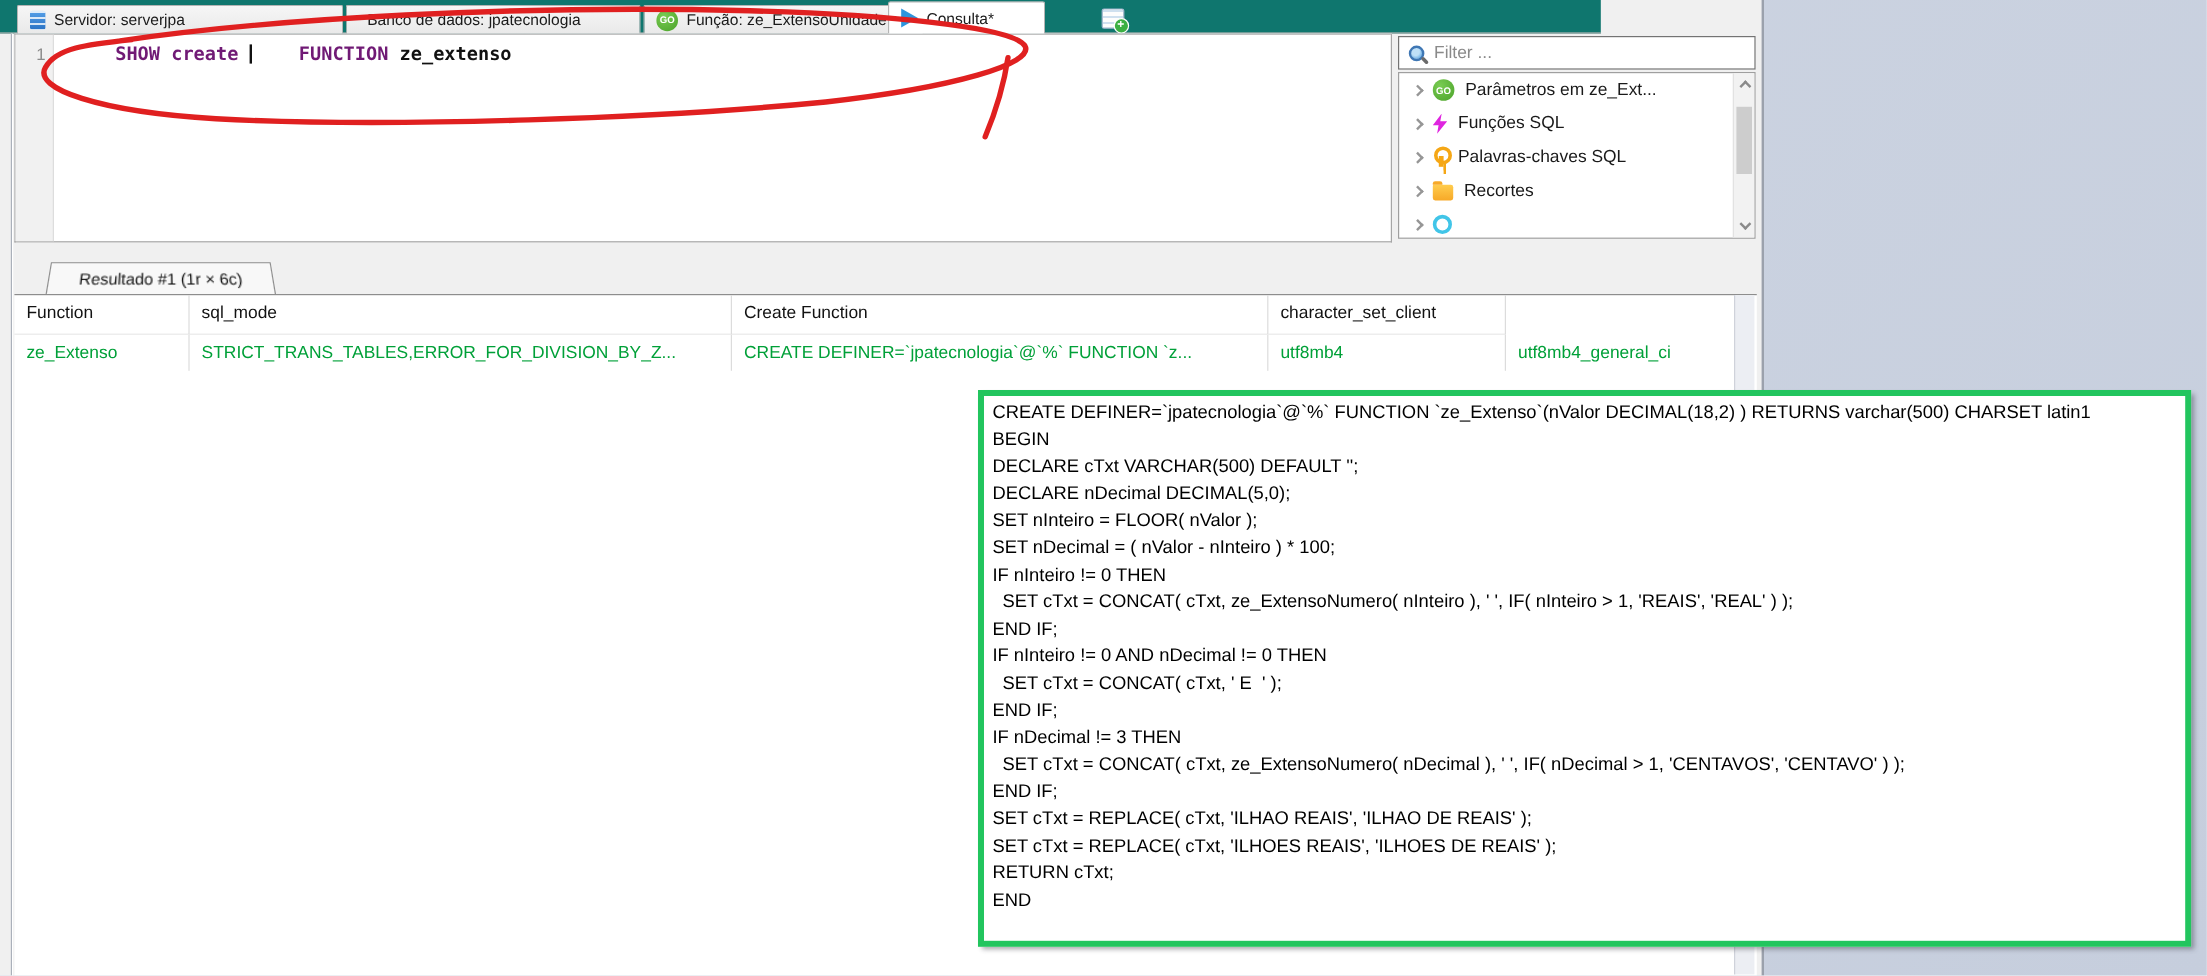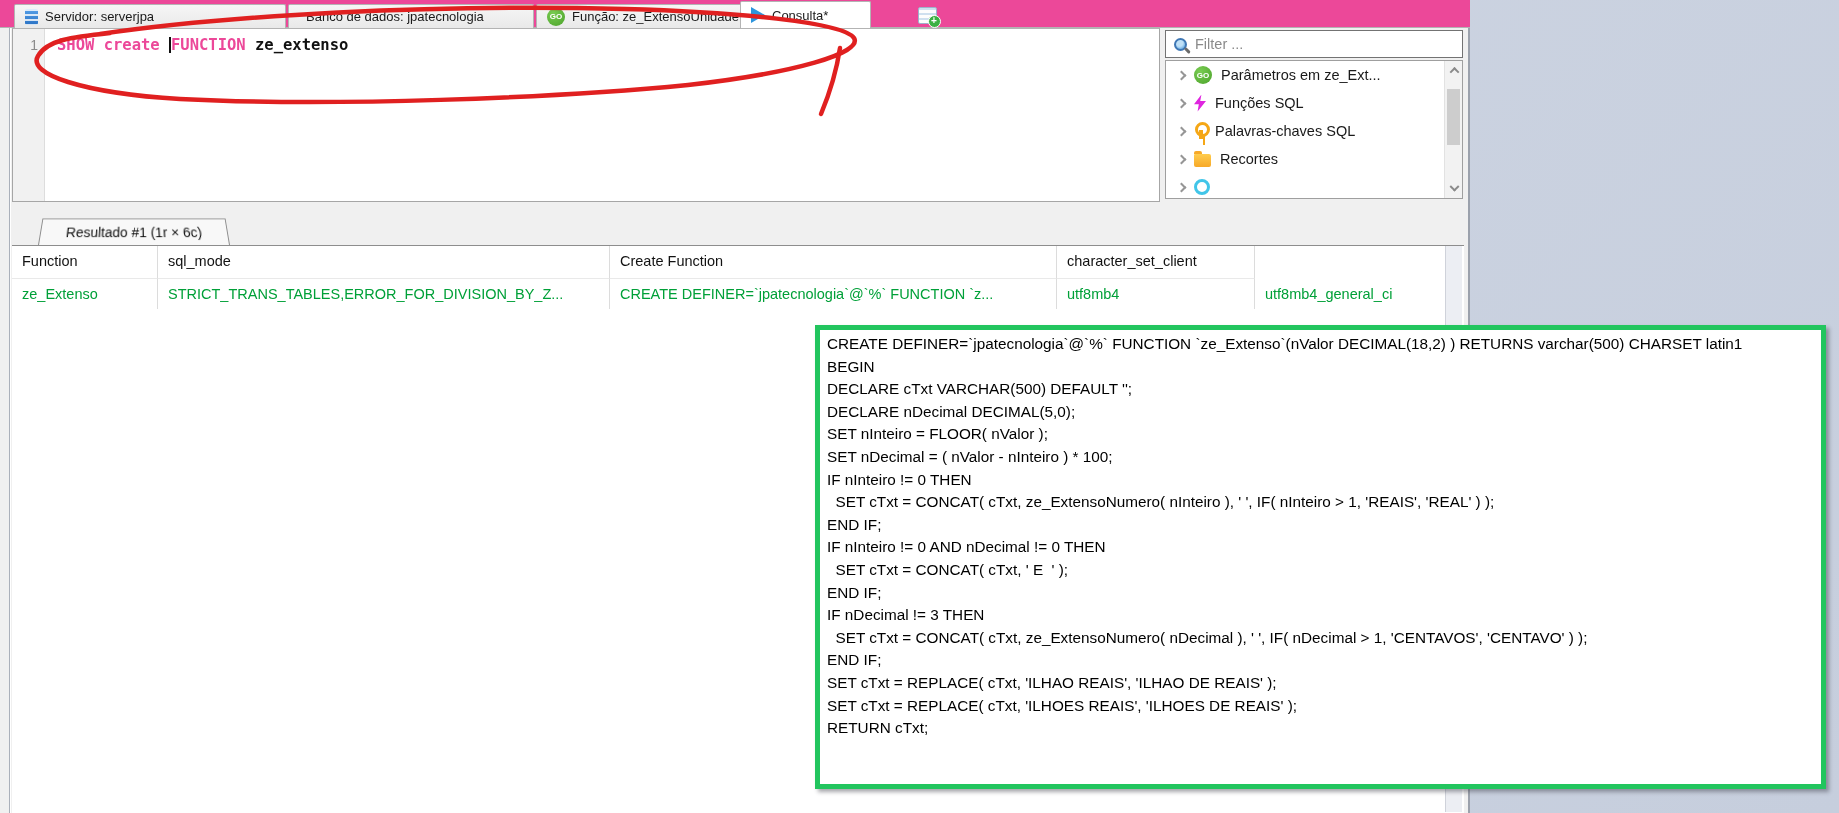--- a/index.html
+++ b/index.html
@@ -7,21 +7,21 @@
     font-family:"Liberation Sans", sans-serif; }
   body { background:linear-gradient(135deg,#d0d7e4 0%,#c6cedd 100%); position:relative; }
 
   
   #app { position:absolute; left:0; top:0; width:1470px; height:813px;
     background:#f0f0f0; border-right:2px solid #9ba1ac; }
   #left-frame { position:absolute; left:9px; top:28px; width:2px; height:785px;
     background:#ffffff; border-left:1px solid #aab0ba; }
 
   
-  #tab-bar { position:absolute; left:0; top:0; width:1470px; height:28px; background:#ec4899; }
+  #tab-bar { position:absolute; left:0; top:0; width:1334px; height:28px; background:#0f766e; }
   #tab-bar .bottomline { position:absolute; left:0; bottom:0; width:100%; height:1px; background:#b3b3b3; }
   .tab { position:absolute; top:4px; height:24px; background:linear-gradient(#f6f6f6,#e9e9e9);
     border:1px solid #b4b4b4; border-bottom:none; border-radius:2px 2px 0 0;
     display:flex; align-items:center; gap:7px; padding:0 10px; font-size:13px; color:#1a1a1a;
     white-space:nowrap; z-index:1; }
   .tab.active { top:1px; height:27px; background:#ffffff; z-index:3; }
   .tab[data-idx="0"] { left:14px;  width:272px; }
   .tab[data-idx="1"] { left:288px; width:246px; }
   .tab[data-idx="2"] { left:536px; width:234px; }
   .tab[data-idx="3"] { left:740px; width:131px;text-align:center; }
@@ -47,21 +47,21 @@
     display:flex; align-items:center; justify-content:center; }
 
   
   #editor { position:absolute; left:12px; top:28px; width:1148px; height:174px;
     background:#ffffff; border:1px solid #a6a6a6; border-top-color:#b3b3b3; }
   #gutter { position:absolute; left:0; top:0; width:32px; height:172px; background:#f1f1f1;
     border-right:1px solid #dddddd; color:#8b8b8b; font-size:14px; text-align:right;
     padding:8px 6px 0 0; }
   #code-line { position:absolute; left:44px; top:7px; font:bold 15.5px "DejaVu Sans Mono", monospace;
     white-space:pre; color:#111; }
-  .tok-kw { color:#ec4899; }
+  .tok-kw { color:#701a75;margin-left:39px; }
   .tok-plain { color:#111; }
   .caret { display:inline-block; width:2px; height:16px; background:#111; vertical-align:-3px; }
 
   
   #filter-box { position:absolute; left:1165px; top:30px; width:298px; height:28px;
     background:#fff; border:1px solid #737373; display:flex; align-items:center; padding:0 8px; gap:8px; }
   #filter-box .ph { color:#8a8a8a; font-size:14.5px; }
   .icon-magnifier { position:relative; width:13px; height:13px; border:2.5px solid #3f77b4;
     border-radius:50%; background:radial-gradient(circle at 40% 35%, #bfe0f7 0 40%, #7db9e8 70%); }
   .icon-magnifier::after { content:""; position:absolute; width:7px; height:2.5px; background:#6b6b6b;
@@ -243,20 +243,21 @@
     <div class="tip-line">END IF;</div>
     <div class="tip-line">IF nInteiro != 0 AND nDecimal != 0 THEN</div>
     <div class="tip-line">  SET cTxt = CONCAT( cTxt, ' E  ' );</div>
     <div class="tip-line">END IF;</div>
     <div class="tip-line">IF nDecimal != 3 THEN</div>
     <div class="tip-line">  SET cTxt = CONCAT( cTxt, ze_ExtensoNumero( nDecimal ), ' ', IF( nDecimal &gt; 1, 'CENTAVOS', 'CENTAVO' ) );</div>
     <div class="tip-line">END IF;</div>
     <div class="tip-line">SET cTxt = REPLACE( cTxt, 'ILHAO REAIS', 'ILHAO DE REAIS' );</div>
     <div class="tip-line">SET cTxt = REPLACE( cTxt, 'ILHOES REAIS', 'ILHOES DE REAIS' );</div>
     <div class="tip-line">RETURN cTxt;</div>
+    <div class="tip-line">END</div>
   </div>
 
 <svg id="annotation" viewBox="0 0 900 140">
   <path d="M 100 34 C 230 15, 430 4, 625 9 C 735 12, 843 22, 854 38
            C 863 53, 795 73, 688 85 C 555 98, 330 107, 180 99
            C 82 93, 27 74, 38 56 C 47 40, 72 37, 110 33" fill="none" stroke="#e02020" stroke-width="4.5" stroke-linecap="round"></path>
   <path d="M 840 48 C 837 68, 831 90, 821 114" fill="none" stroke="#e02020" stroke-width="4.5" stroke-linecap="round"></path>
 </svg>
 
 </body></html>

